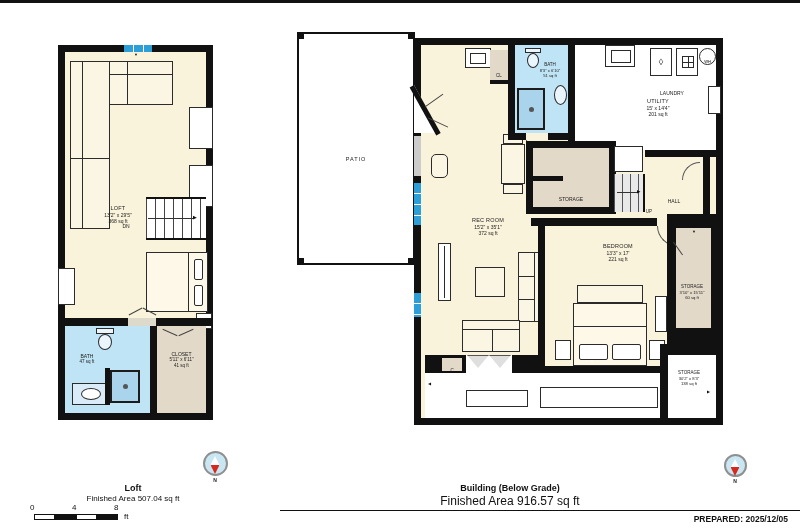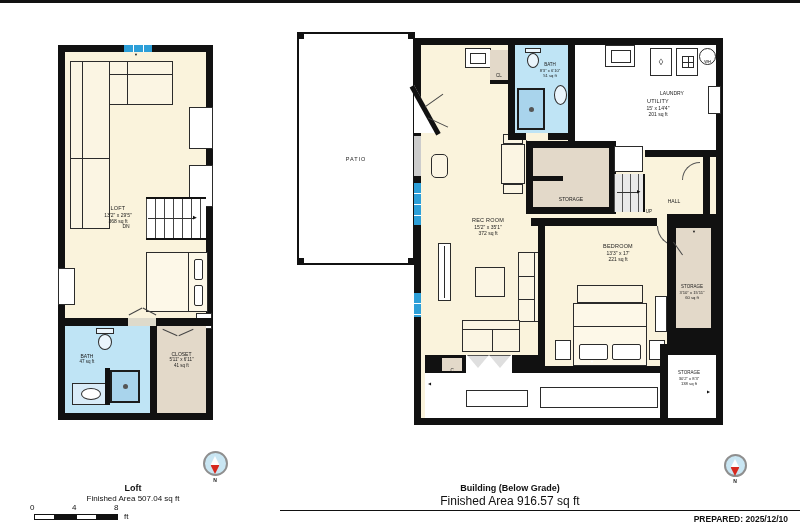--- a/index.html
+++ b/index.html
@@ -314,15 +314,15 @@
   <div class="abs" style="left:6px;top:11px;width:84px;height:7px;display:flex;">
     <div class="scale-seg" style="width:21px;background:#fff;"></div>
     <div class="scale-seg" style="width:21px;background:#111;"></div>
     <div class="scale-seg" style="width:21px;background:#fff;"></div>
     <div class="scale-seg" style="width:21px;background:#111;"></div>
   </div>
   <span class="abs" style="left:96px;top:9px;font-size:8px;color:#111;">ft</span>
 </div>
 
 <div class="abs" style="left:280px;top:510px;width:520px;height:1px;background:#111;"></div>
-<div class="abs" style="left:560px;top:514px;width:228px;text-align:right;font-size:8.5px;font-weight:bold;color:#111;">PREPARED: 2025/12/10</div>
+<div class="abs" style="left:560px;top:514px;width:228px;text-align:right;font-size:8.5px;font-weight:bold;color:#111;">PREPARED: 2025/12/05</div>
 
 </div>
 
 </body></html>

